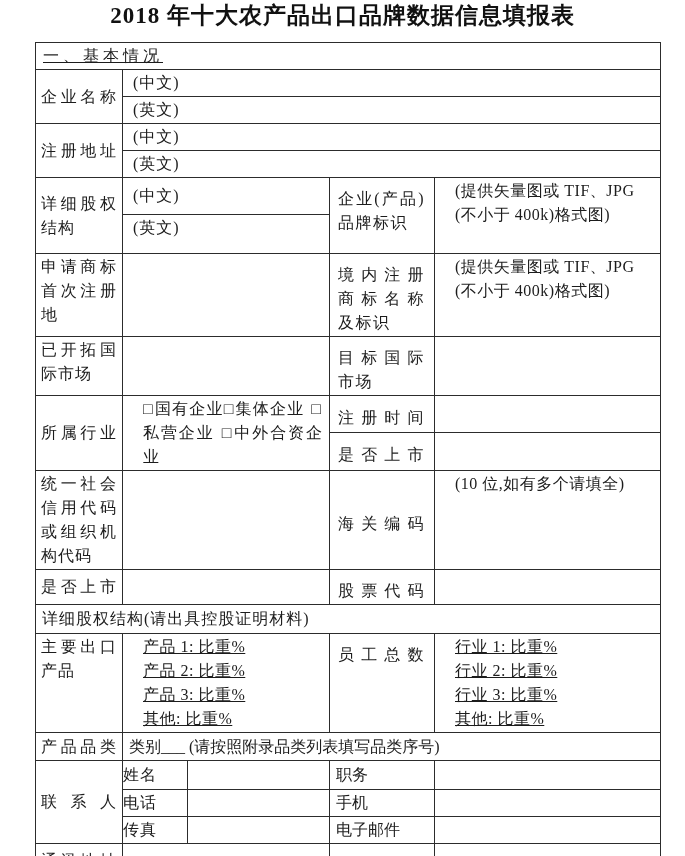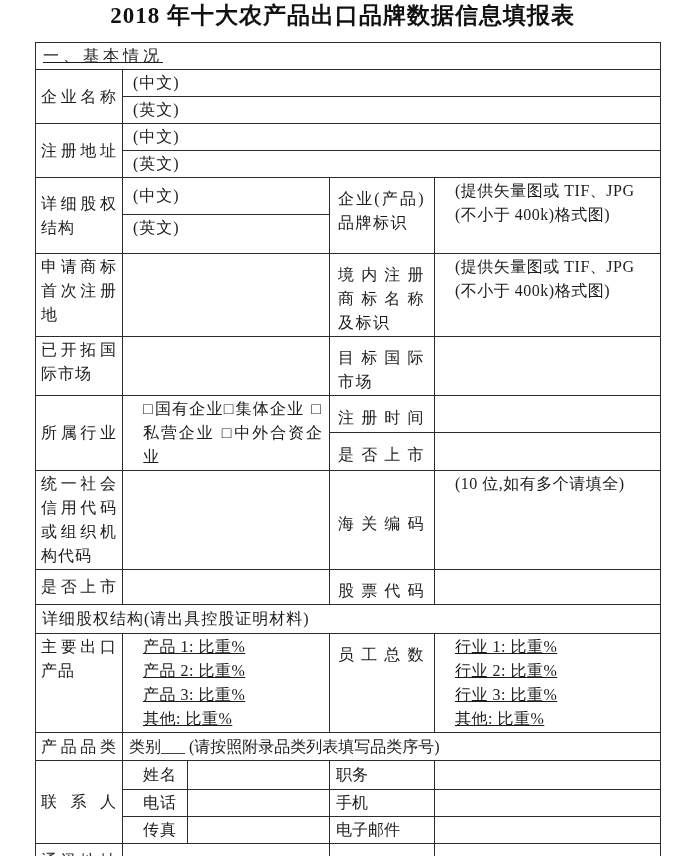--- a/index.html
+++ b/index.html
@@ -60,21 +60,21 @@
     letter-spacing: 4px;
     padding-left: 7px;
     text-decoration: underline;
   }
   .note {
     display: block;
     letter-spacing: 0.5px;
   }
   .note-cell { padding-right: 14px; }
   .fill-label { padding-left: 10px; letter-spacing: 1px; margin-top: 32px; }
-  .sub-label { padding-left: 20px; letter-spacing: 1px; }
+  .sub-label { padding-left: 0; letter-spacing: 1px; }
   .list-line { display: block; letter-spacing: 0.5px; text-decoration: underline; }
   .cbx-cell { letter-spacing: 1px; }
   .cbx-opt { display: inline; font-family: Liberation Serif, serif; }
   .cbx-opt.gap { margin-left: 7px; }
   .cbx-icon { margin-right: 1px; }
   .equity-cell { letter-spacing: 1px; }
 </style>
 </head>
 <body>
 

